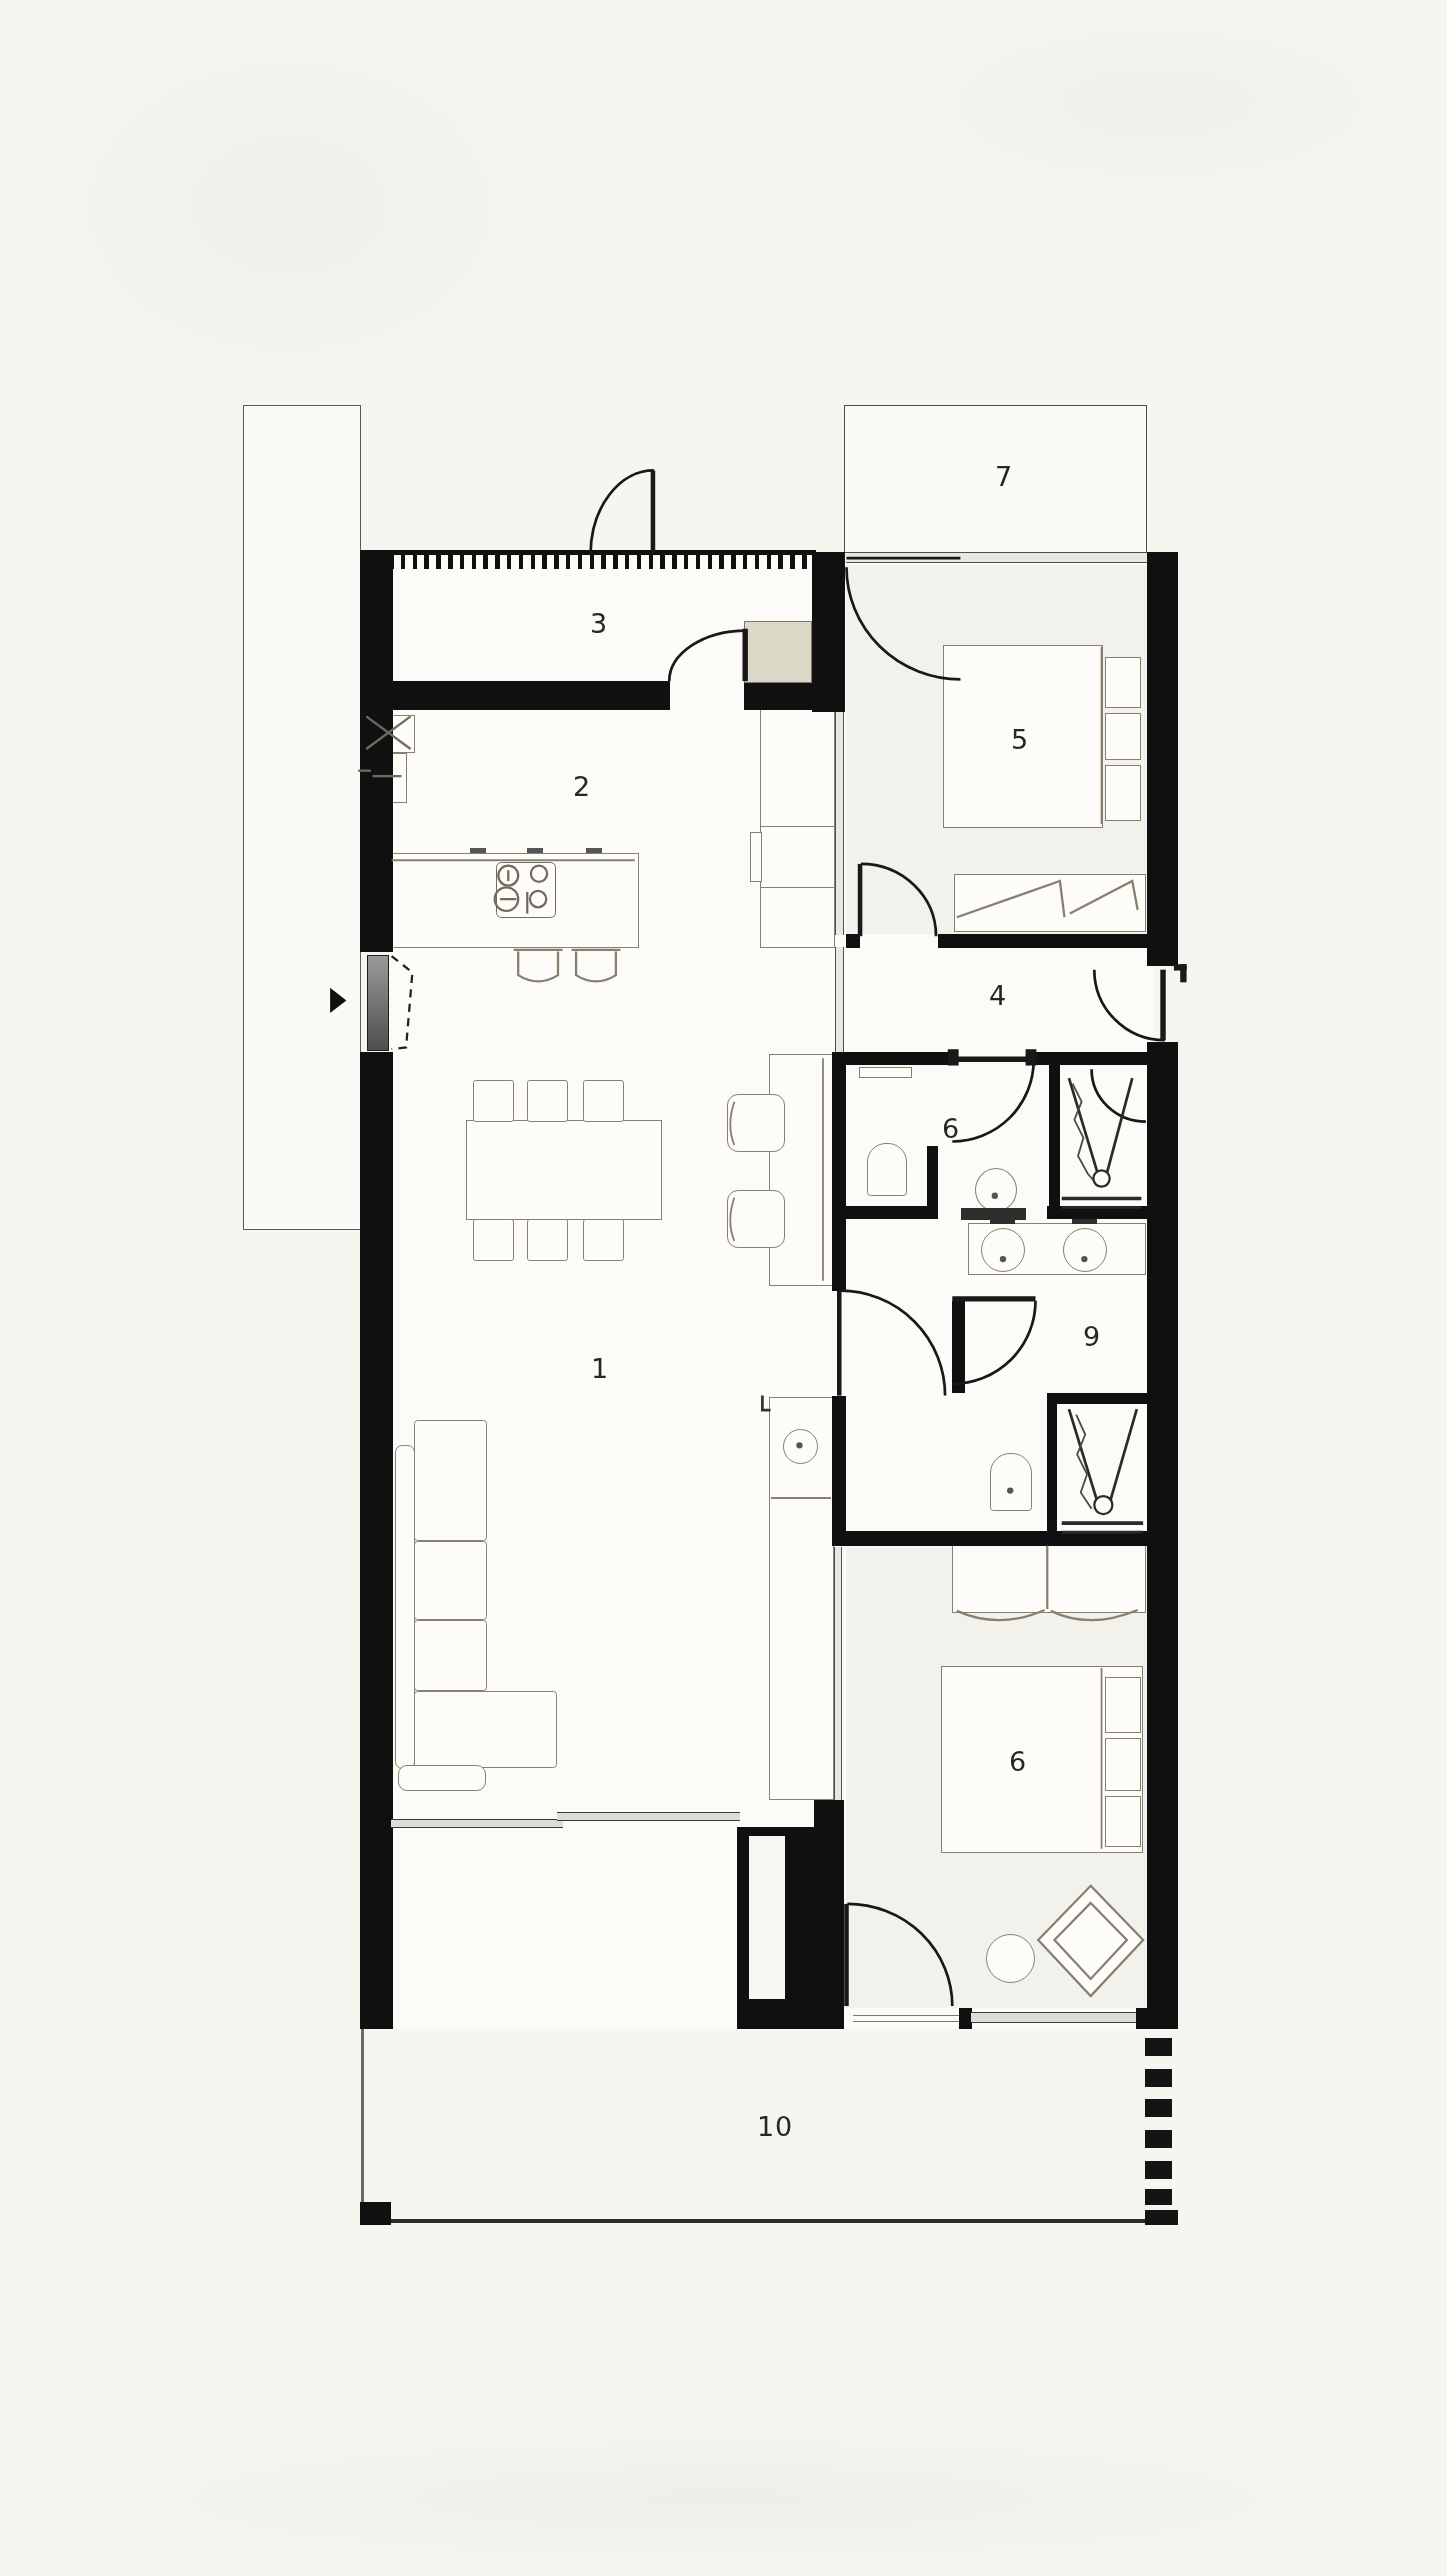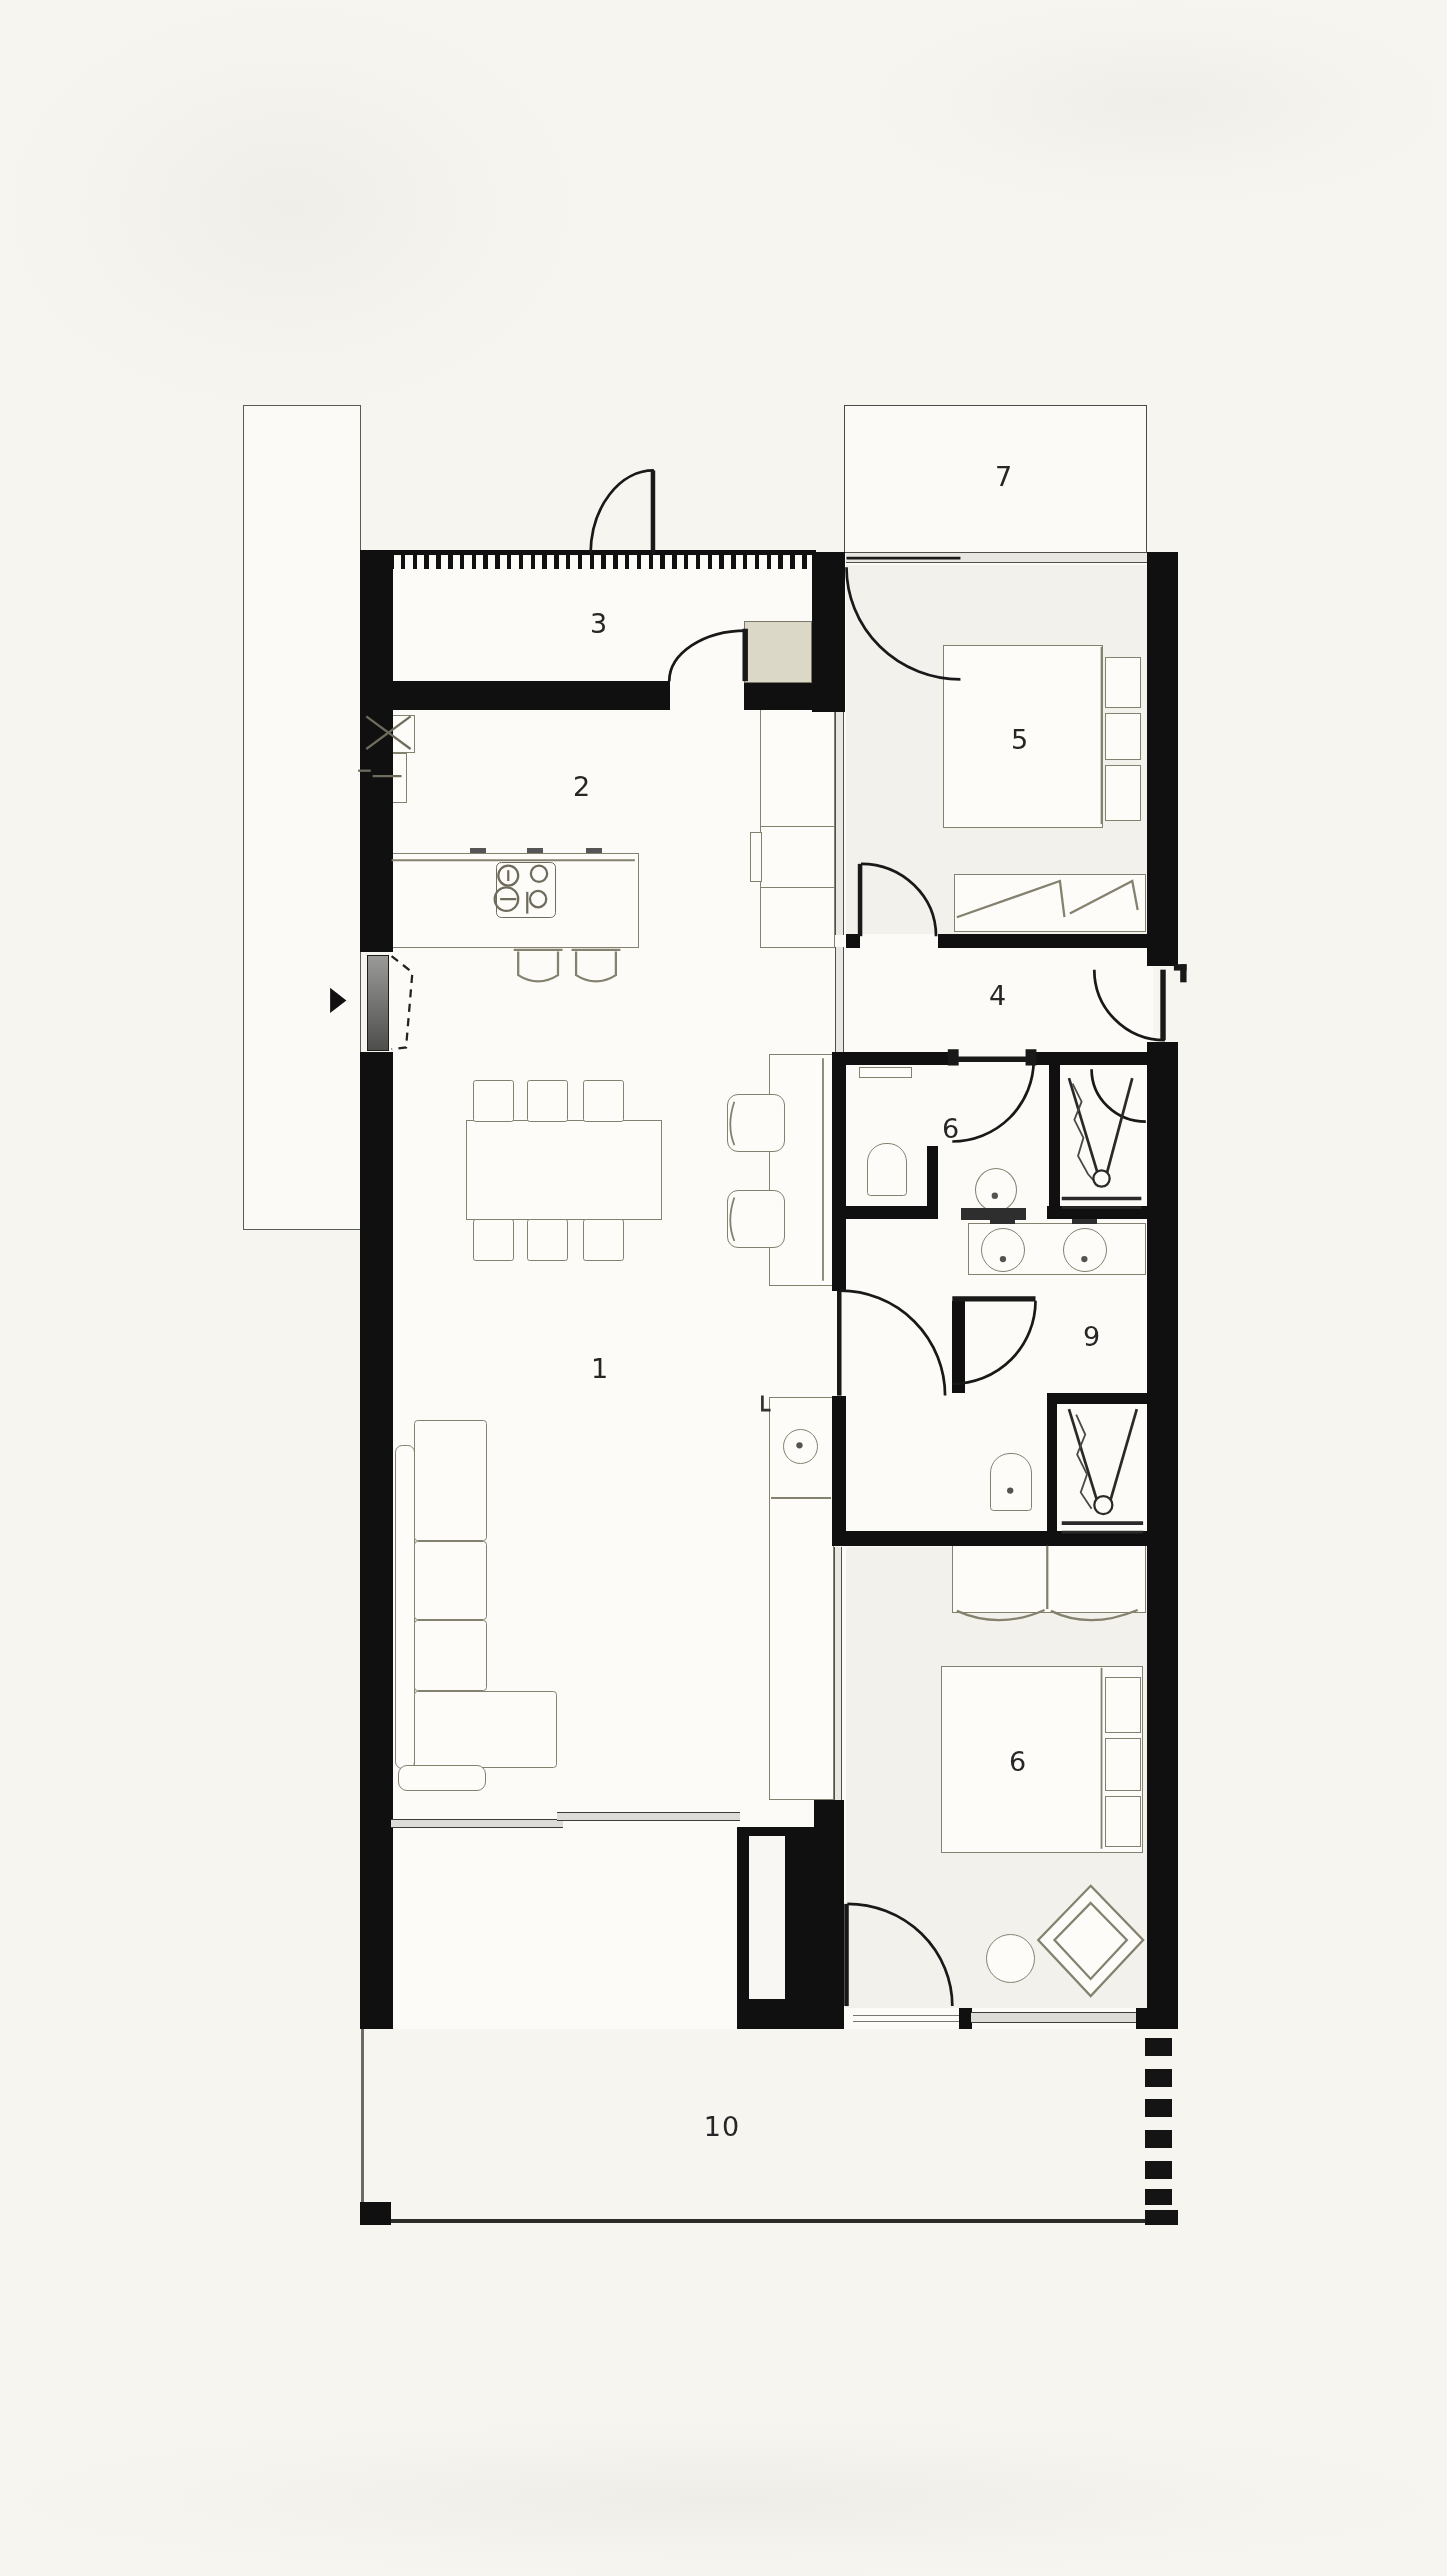--- a/index.html
+++ b/index.html
@@ -302,16 +302,16 @@
 
   <div class="roomlabel" style="left:977px;top:461px;">7</div>
   <div class="roomlabel" style="left:572px;top:608px;">3</div>
   <div class="roomlabel" style="left:555px;top:771px;">2</div>
   <div class="roomlabel" style="left:993px;top:724px;">5</div>
   <div class="roomlabel" style="left:971px;top:980px;">4</div>
   <div class="roomlabel" style="left:924px;top:1113px;">6</div>
   <div class="roomlabel" style="left:1065px;top:1321px;">9</div>
   <div class="roomlabel" style="left:573px;top:1353px;">1</div>
   <div class="roomlabel" style="left:991px;top:1746px;">6</div>
-  <div class="roomlabel" style="left:686px;top:2111px;text-align:right;">10</div>
+  <div class="roomlabel" style="left:748px;top:2111px;">10</div>
 
 </div>
 
 
 </body></html>

